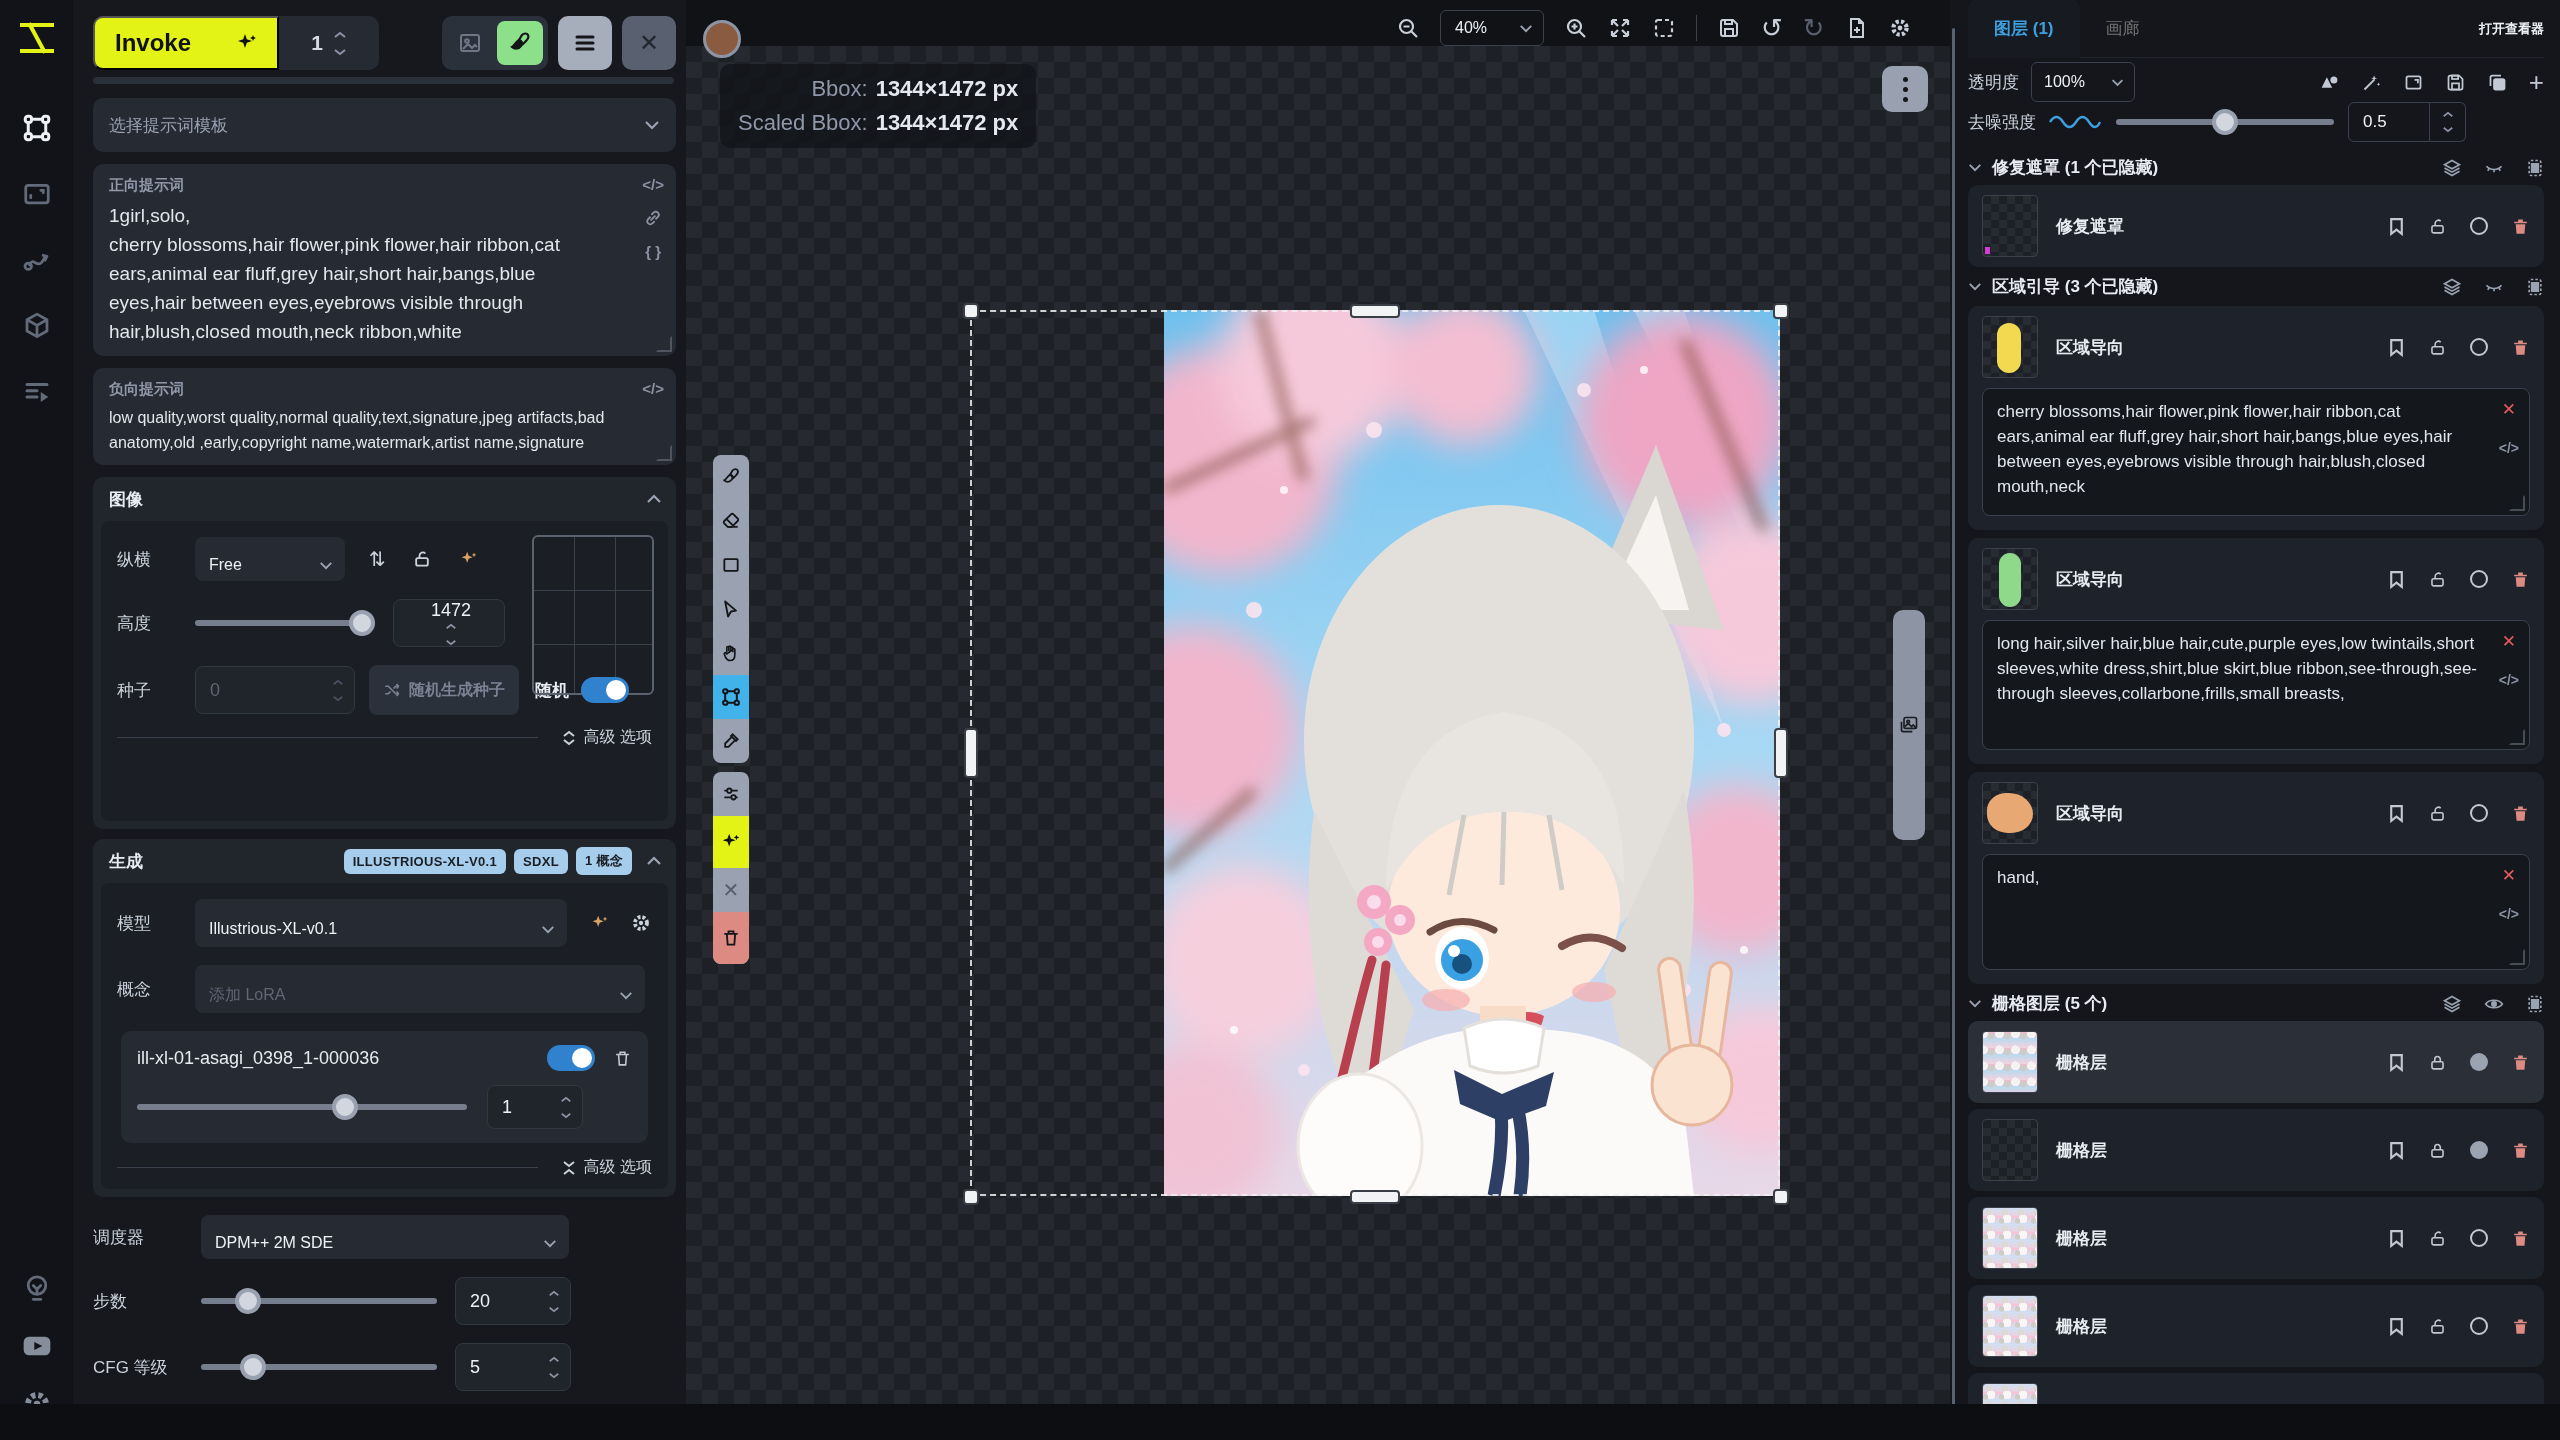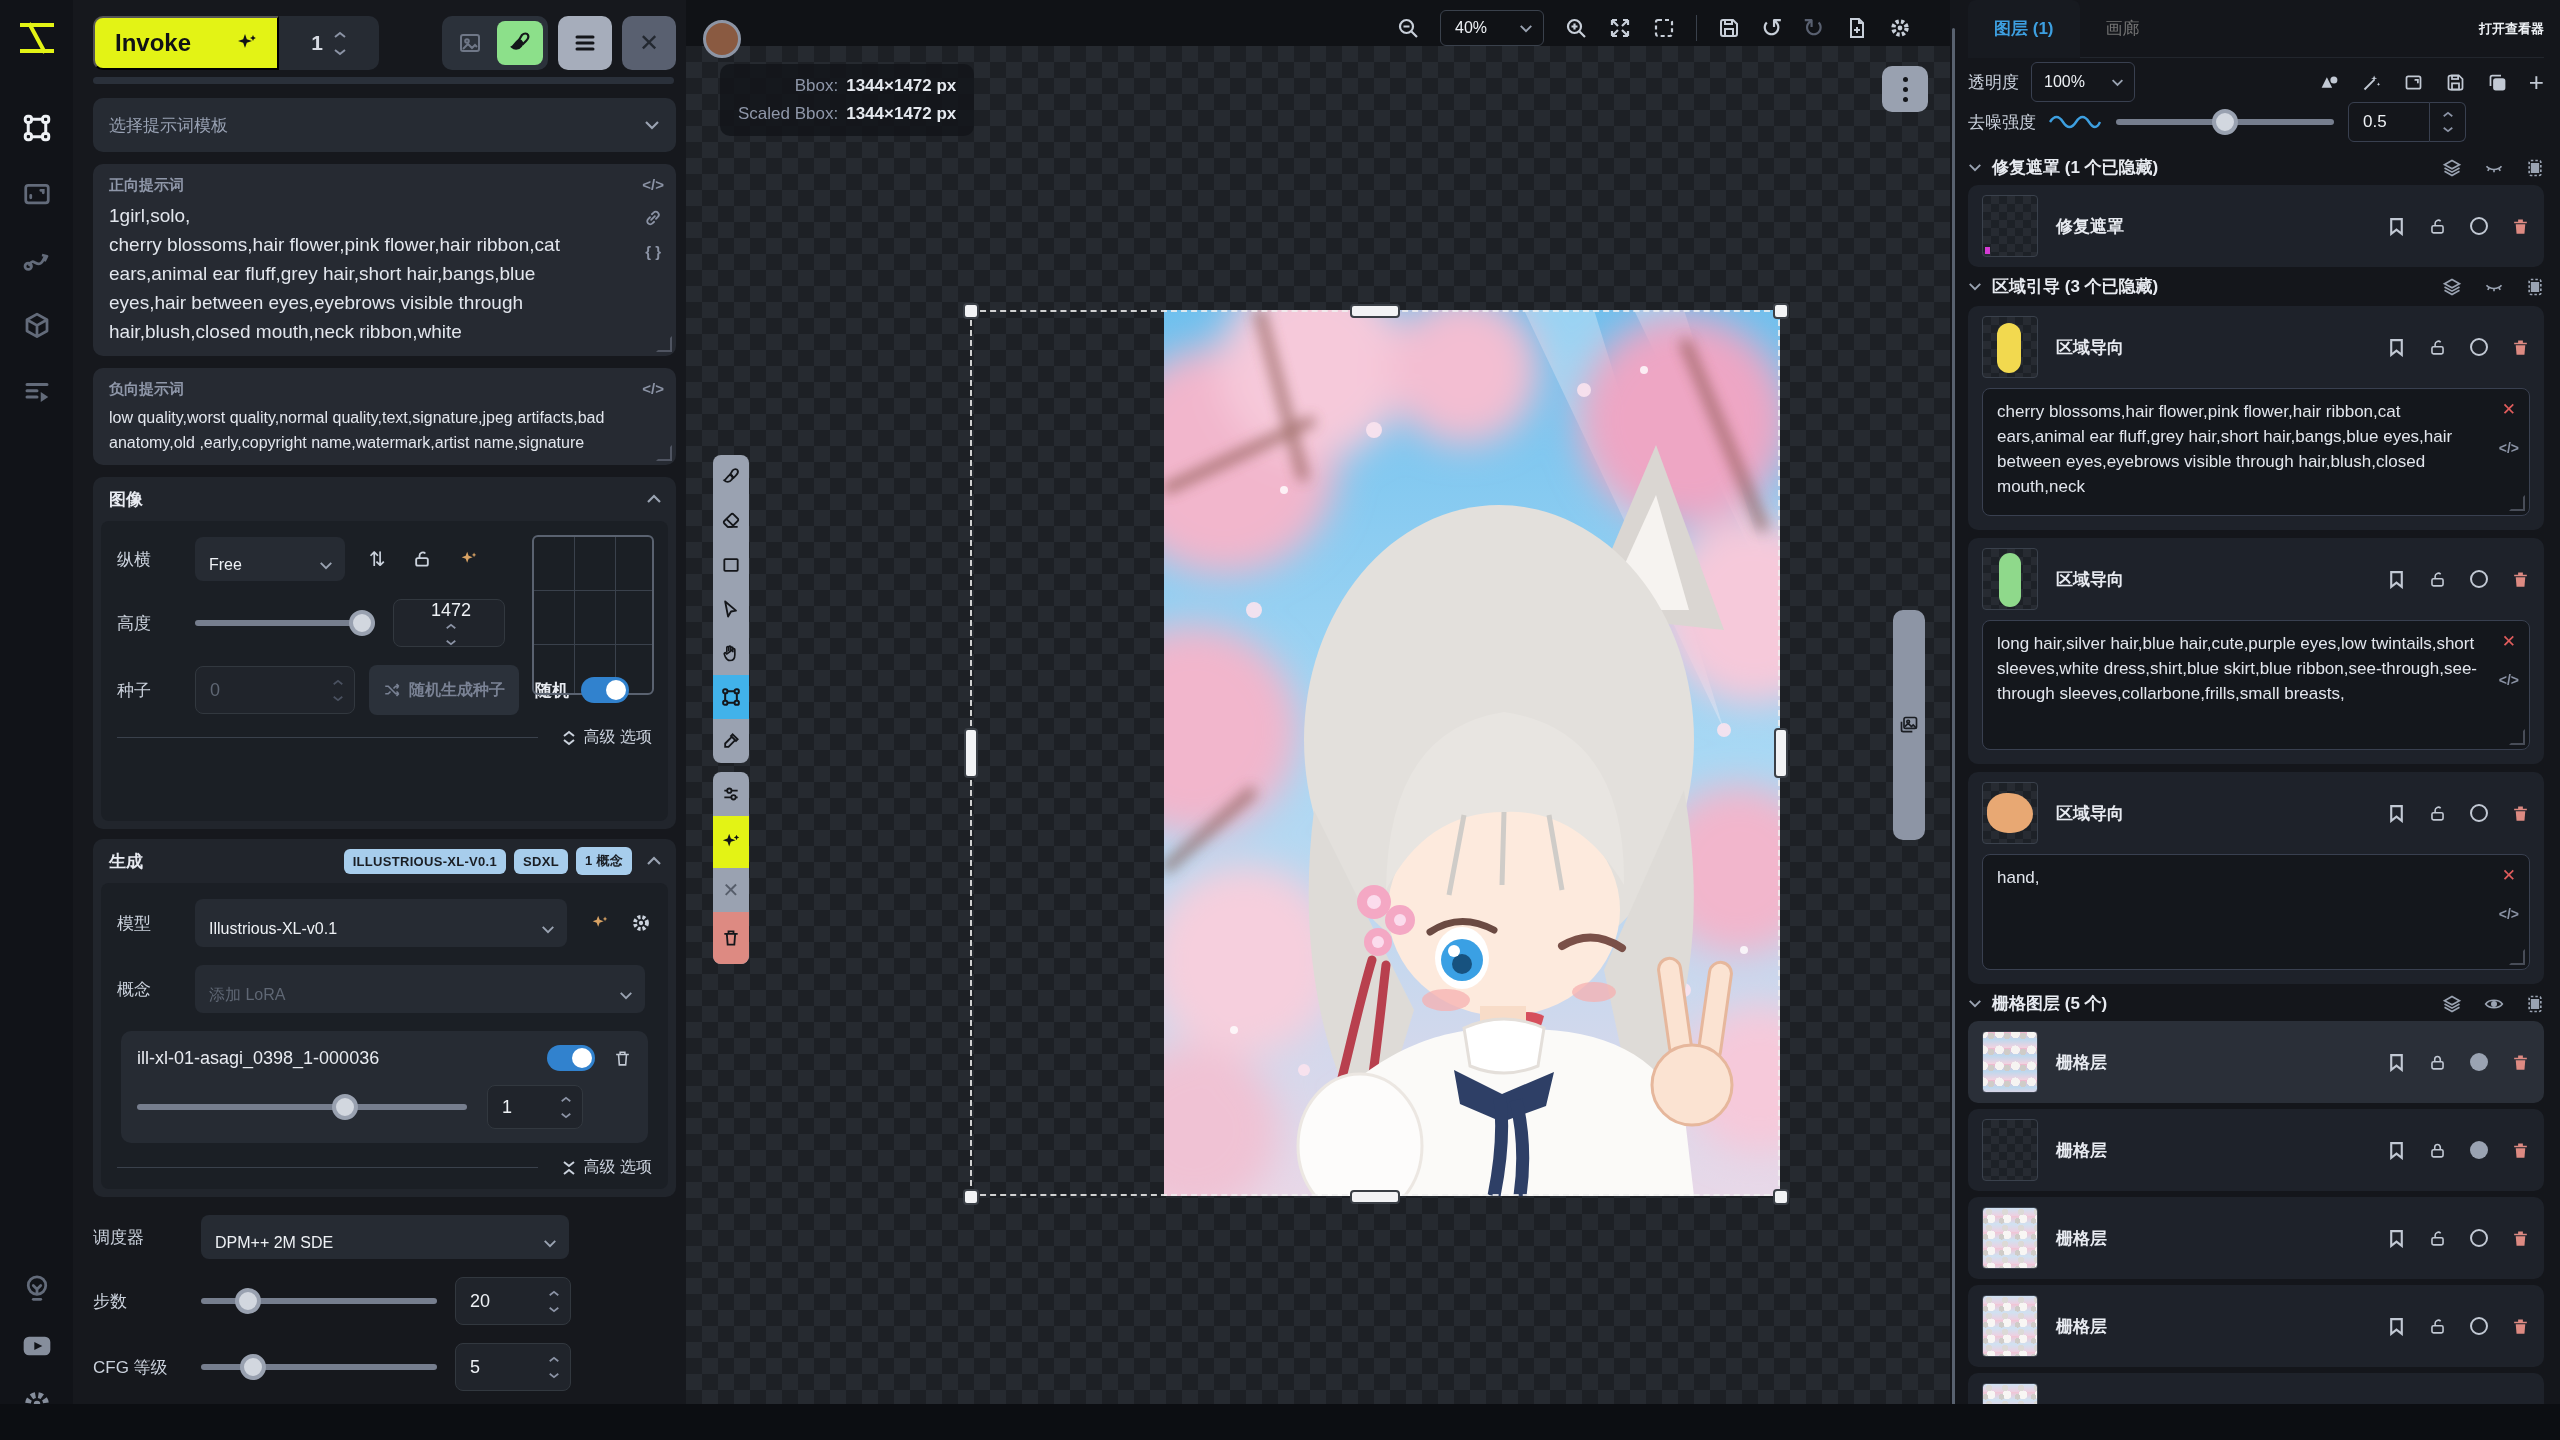--- a/index.html
+++ b/index.html
@@ -67,21 +67,21 @@
   #canvas { position:absolute; left:686px; top:0; width:1264px; height:1440px; background:#101216; }
   #checker { position:absolute; left:0; top:46px; right:0; bottom:0; background-color:#1d2025;
     background-image:linear-gradient(45deg,#262a30 25%,transparent 25%,transparent 75%,#262a30 75%),linear-gradient(45deg,#262a30 25%,transparent 25%,transparent 75%,#262a30 75%);
     background-size:32px 32px; background-position:0 0,16px 16px; }
   #ctoolbar { position:absolute; left:710px; top:10px; display:flex; align-items:center; gap:20px; color:#c8cfd9; }
   #zoom-drop { width:104px; height:36px; border:1px solid #3a414c; border-radius:6px; display:flex; align-items:center; justify-content:space-between; padding:0 10px 0 14px; color:#eef1f5; font-size:16px; }
   .vdiv { width:1px; height:26px; background:#3a414c; }
   .glyph-btn { font-size:26px; line-height:1; color:#c8cfd9; }
   .dimmed { color:#596070; }
   #swatch { position:absolute; left:17px; top:20px; width:38px; height:38px; border-radius:50%; background:#8a5a41; border:3px solid #8d95a5; }
-  #bboxinfo { position:absolute; left:34px; top:64px; background:rgba(18,21,26,.82); border-radius:10px; padding:12px 18px; display:grid; grid-template-columns:auto auto; column-gap:12px; row-gap:8px; font-size:17px;gap:8px; }
+  #bboxinfo { position:absolute; left:34px; top:64px; background:rgba(18,21,26,.82); border-radius:10px; padding:12px 18px; display:grid; grid-template-columns:auto auto; column-gap:12px; row-gap:8px; font-size:22px;gap:8px; }
   #bboxinfo .bl { color:#8f97a9; text-align:right; }
   #bboxinfo .bv { color:#e5e9ef; font-weight:bold; }
   #kebab { position:absolute; right:22px; top:66px; width:46px; height:46px; background:#99a1b0; border-radius:10px; display:flex; flex-direction:column; align-items:center; justify-content:center; gap:5px; }
   #kebab i { width:5px; height:5px; border-radius:50%; background:#14161a; }
 
   #vtools { position:absolute; left:27px; top:455px; width:36px; background:#9aa2b1; border-radius:8px; display:flex; flex-direction:column; }
   #vtools2 { position:absolute; left:27px; top:772px; width:36px; background:#9aa2b1; border-radius:8px; display:flex; flex-direction:column; overflow:hidden; }
   .vslot { height:44px; display:flex; align-items:center; justify-content:center; color:#14161a; }
   .vslot.blue { background:#41b2ea; }
   .vslot.yellow { background:#e3f315; height:52px; }

